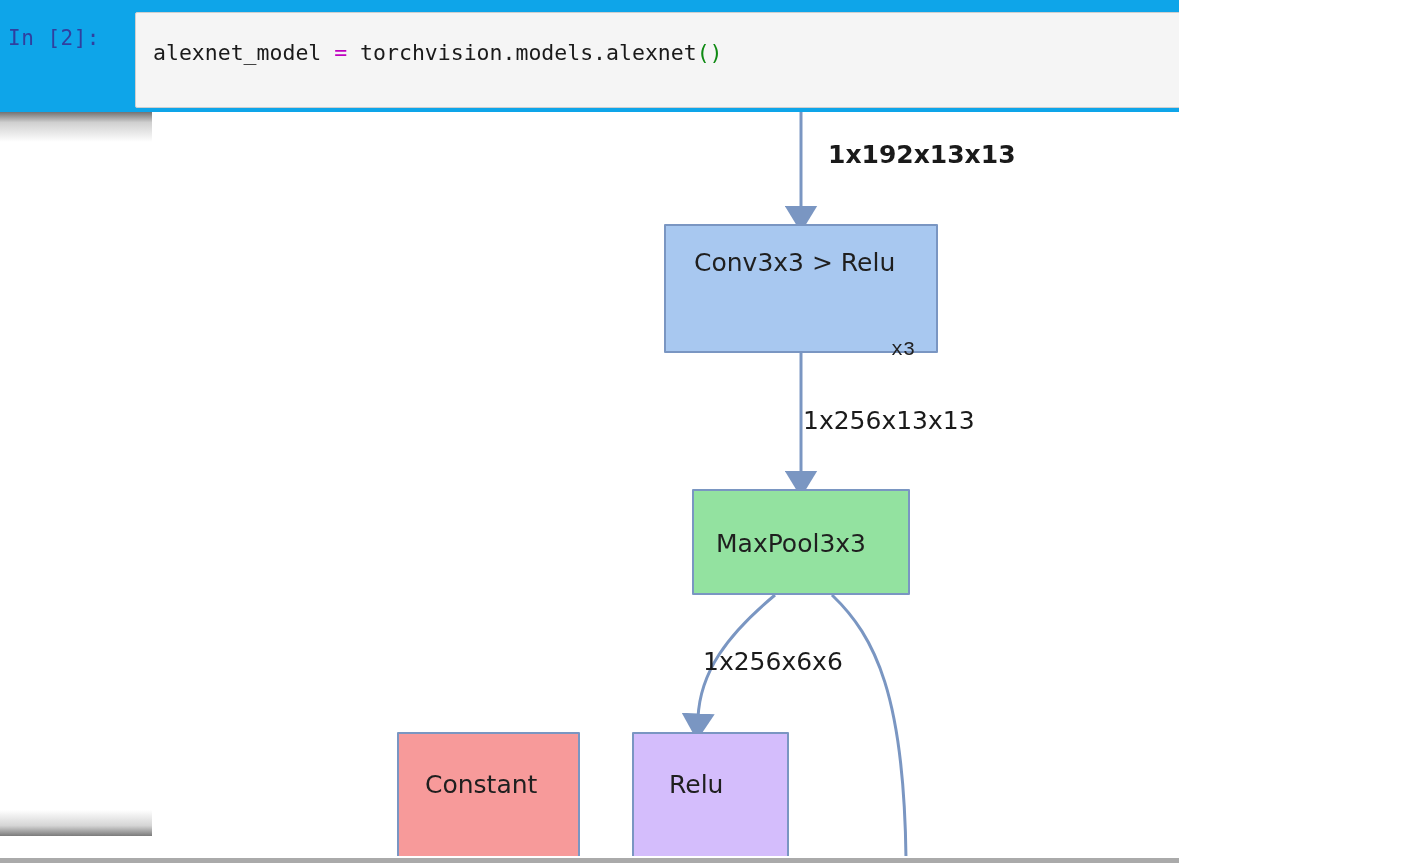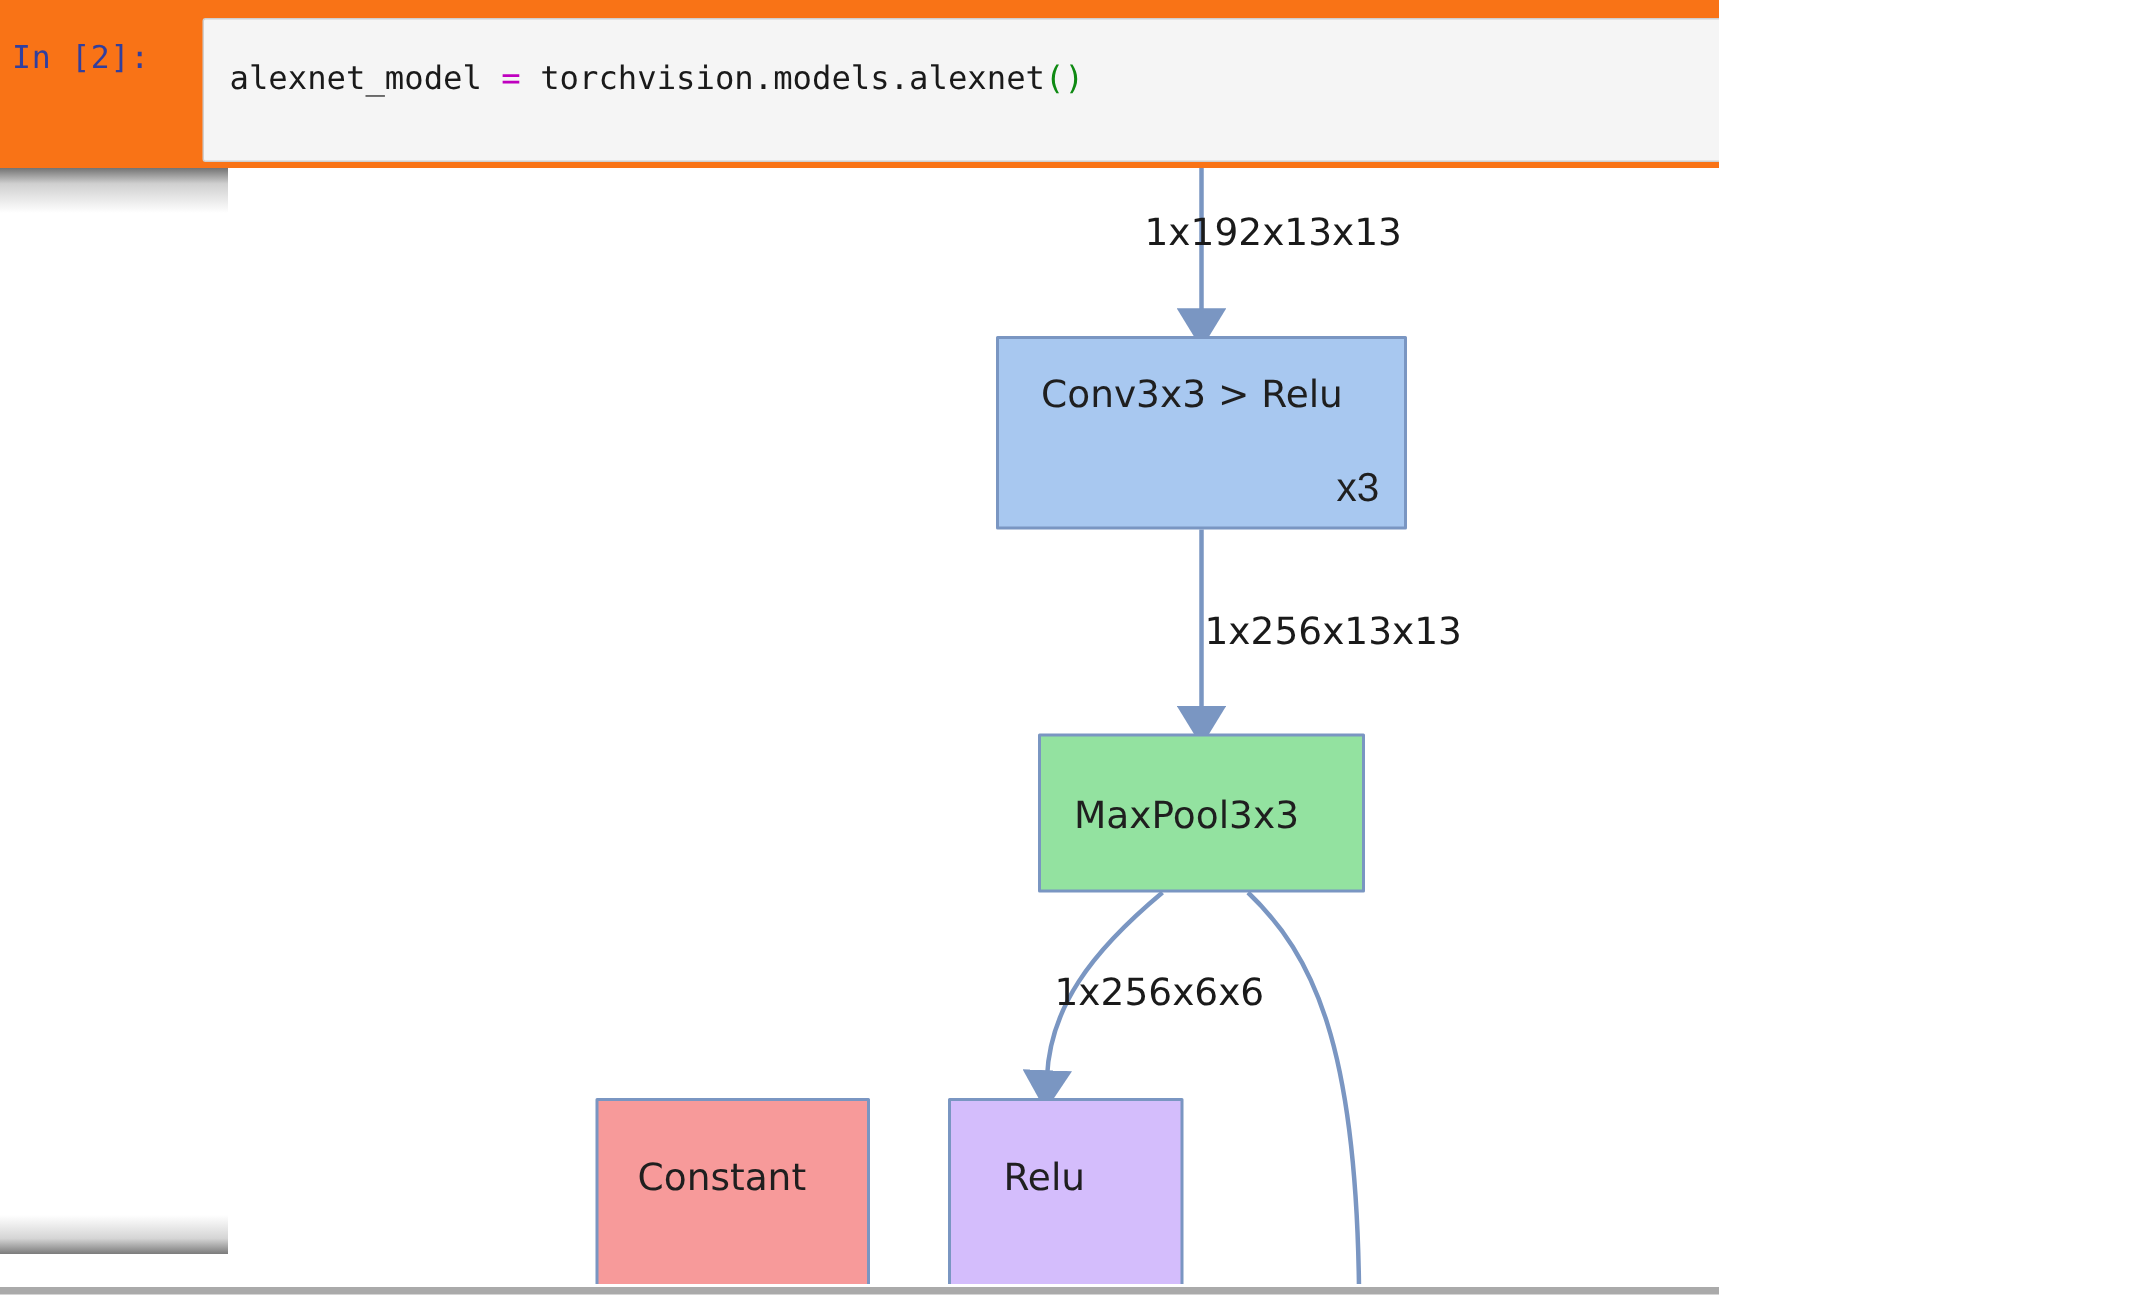--- a/index.html
+++ b/index.html
@@ -9,22 +9,23 @@
     width: 1425px;
     height: 868px;
     overflow: hidden;
     font-family: "DejaVu Sans", sans-serif;
   }
 
   #root {
     position: relative;
     width: 1146px;
     height: 868px;
-    background: #f97316;
-    overflow: hidden;
+    background: #0ea5e9;
+    overflow: hidden;
+    padding-left: 33px;
   }
 
   
   .cell-row {
     position: absolute;
     left: 0;
     top: 0;
     width: 1425px;
     height: 112px;
   }
@@ -123,24 +124,25 @@
   .node-label {
     position: absolute;
     font-family: "DejaVu Sans", sans-serif;
     font-size: 25px;
     color: #1f1f1f;
     white-space: pre;
   }
 
   .node-sub {
     position: absolute;
-    font-family: Liberation Sans, sans-serif;
-    font-size: 27px;
+    font-family: Liberation Mono, monospace;
+    font-size: 20px;
     color: #1f1f1f;
     white-space: pre;
+    margin-top: 28px;
   }
 
   .edge-label {
     position: absolute;
     font-family: "DejaVu Sans", sans-serif;
     font-size: 25px;
     color: #1a1a1a;
     white-space: pre;
   }
 
@@ -209,21 +211,21 @@
     <div class="node-label" style="left:716px; top:417px;">MaxPool3x3</div>
 
     <div class="node-box" style="left:397px; top:620px; width:183px; height:126px; background:#f79a9a;">
     </div>
     <div class="node-label" style="left:425px; top:658px;">Constant</div>
 
     <div class="node-box" style="left:632px; top:620px; width:157px; height:126px; background:#d4bdfc;">
     </div>
     <div class="node-label" style="left:669px; top:658px;">Relu</div>
 
-    <div class="edge-label" style="left:763px; top:28px;">1x192x13x13</div>
+    <div class="edge-label" style="left:828px; top:28px;font-weight:bold;">1x192x13x13</div>
     <div class="edge-label" style="left:803px; top:294px;">1x256x13x13</div>
     <div class="edge-label" style="left:703px; top:535px;text-align:right;">1x256x6x6</div>
 
     <div class="shadow shadow-tl"></div>
     <div class="shadow shadow-tr"></div>
     <div class="shadow shadow-bl"></div>
     <div class="shadow shadow-br"></div>
   </div>
 
   <div class="hscroll">

